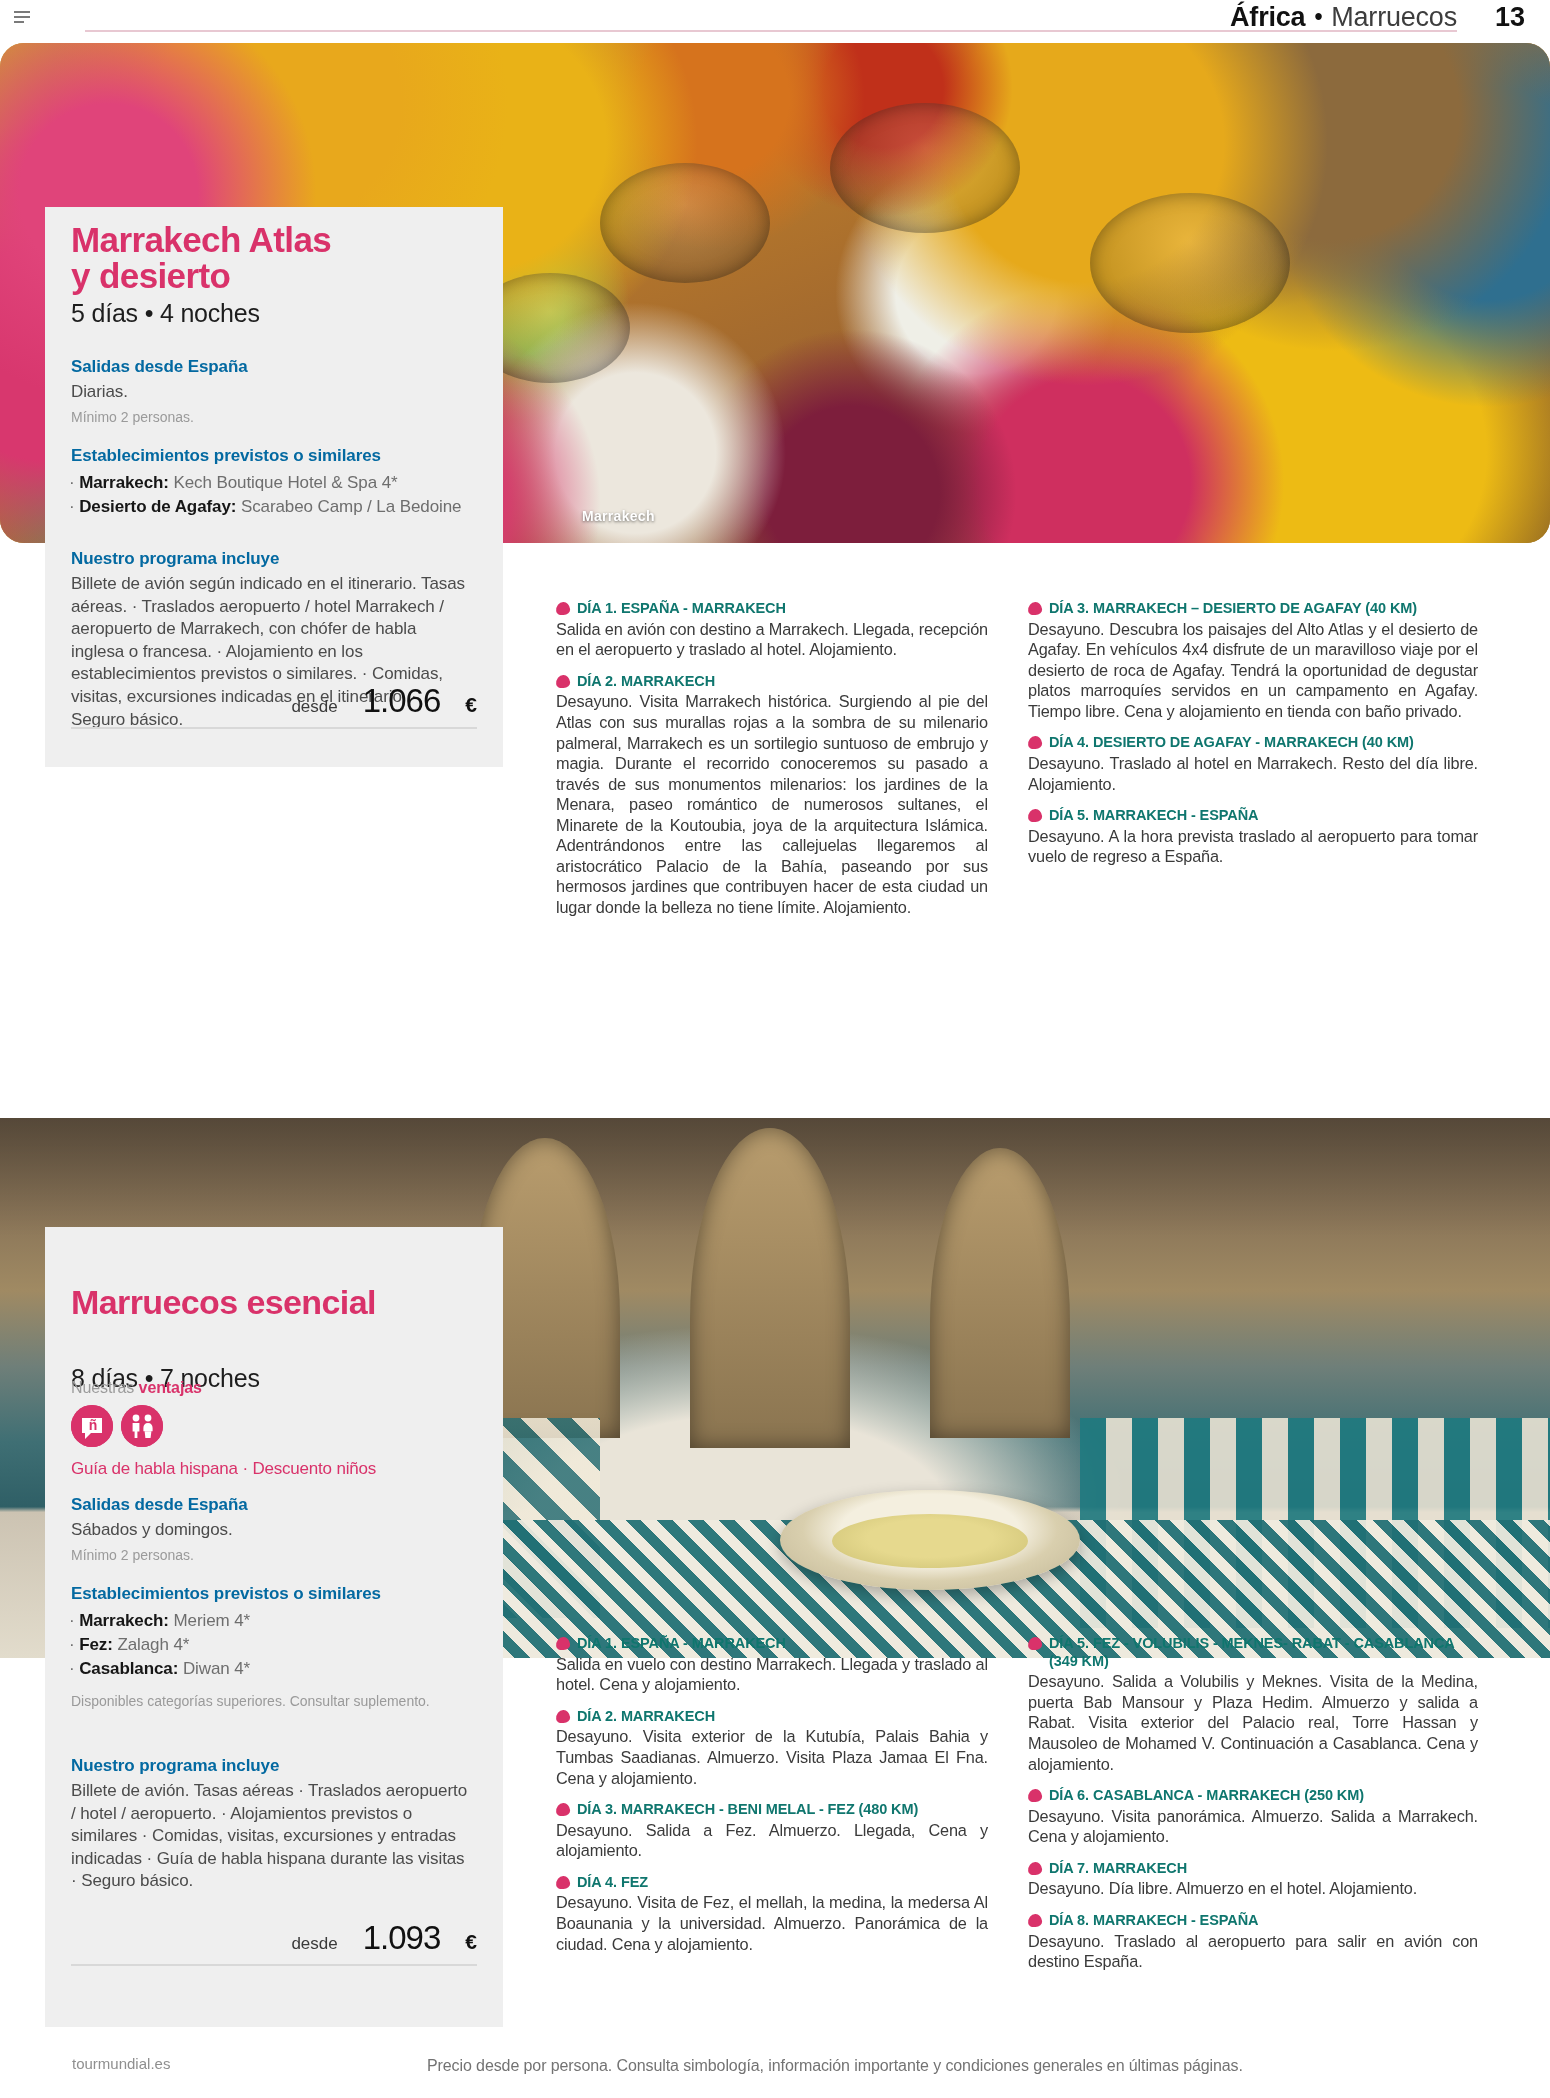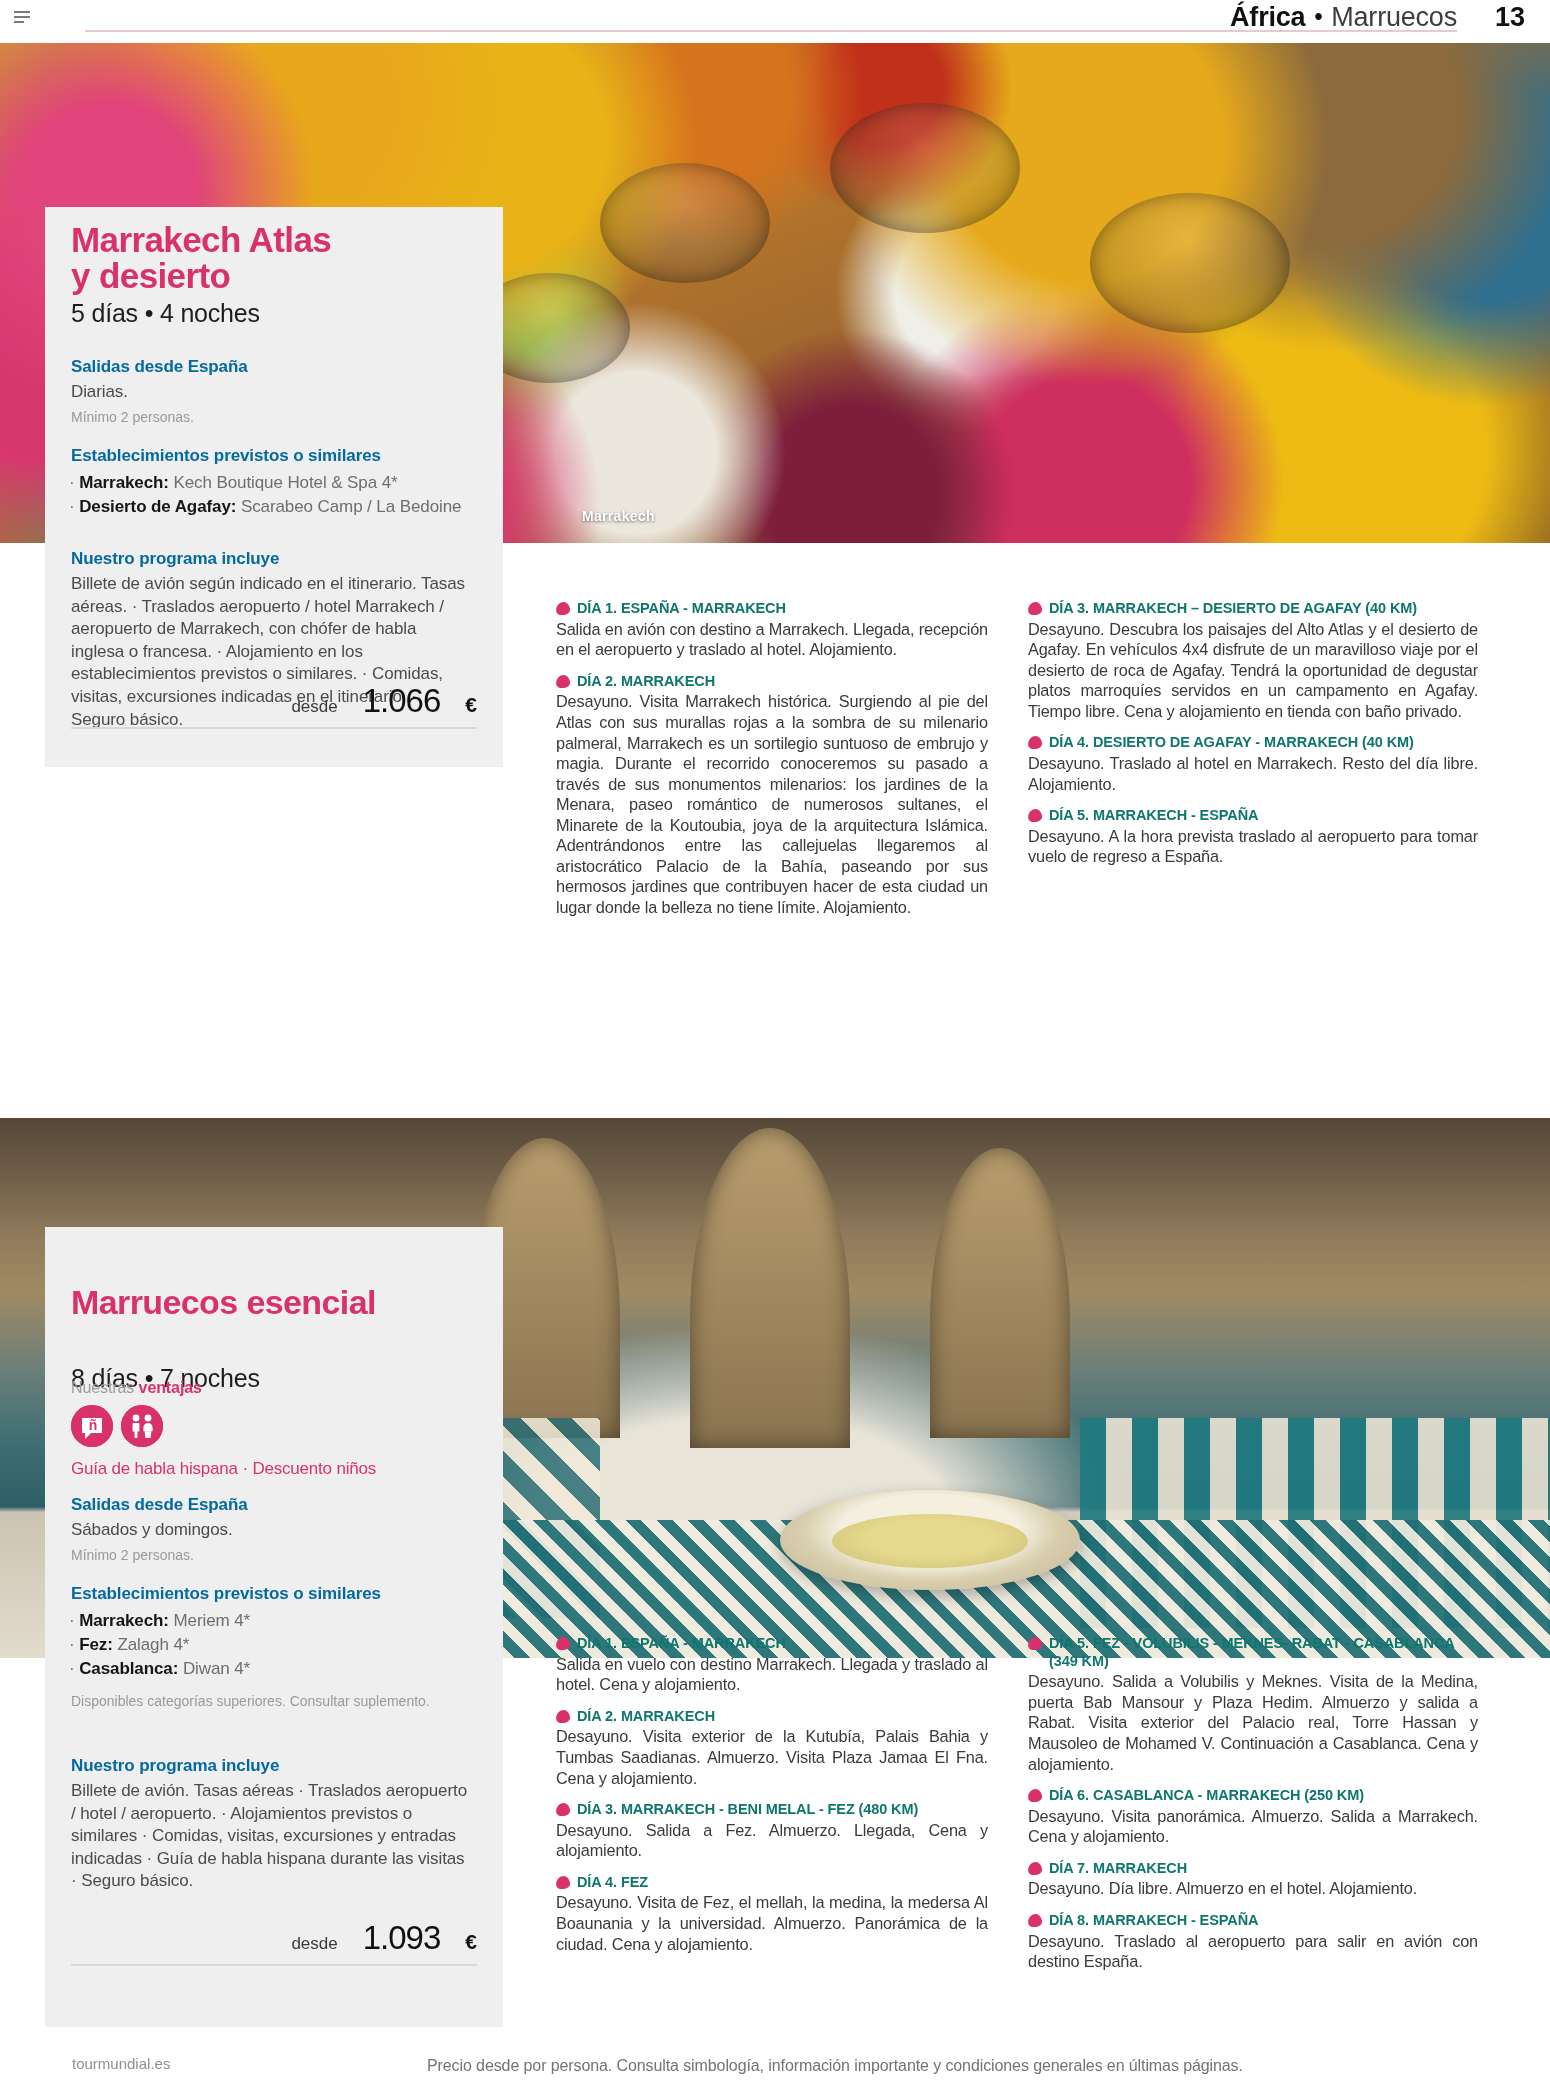--- a/index.html
+++ b/index.html
@@ -39,21 +39,21 @@
   .corner-mark i:nth-child(3){width:10px;}
 
   
   .banner{position:absolute;overflow:hidden;}
   .banner-label{
     position:absolute;color:#fff;font-size:14px;font-weight:bold;
     letter-spacing:.3px;text-shadow:0 1px 3px rgba(0,0,0,.55);
   }
 
   
-  #banner1{left:0;top:43px;width:1550px;height:500px;background:#c9932f;}
+  #banner1{left:0;top:43px;width:1550px;height:500px;background:#c9932f;border-radius:24px;}
   .spice-bg{position:absolute;inset:0;
     background:
       radial-gradient(circle at 7% 30%, #e0447a 0 6%, rgba(224,68,122,0) 14%),
       radial-gradient(circle at 3% 62%, #d8376e 0 7%, rgba(216,55,110,0) 15%),
       radial-gradient(circle at 18% 12%, #e8a81c 0 9%, rgba(232,168,28,0) 17%),
       radial-gradient(circle at 31% 20%, #e9b217 0 11%, rgba(233,178,23,0) 19%),
       radial-gradient(circle at 46% 11%, #d6731d 0 8%, rgba(214,115,29,0) 16%),
       radial-gradient(circle at 57% 9%, #c0301a 0 6%, rgba(192,48,26,0) 13%),
       radial-gradient(circle at 70% 20%, #e6a91b 0 12%, rgba(230,169,27,0) 21%),
       radial-gradient(circle at 86% 14%, #8c6a3d 0 9%, rgba(140,106,61,0) 17%),

